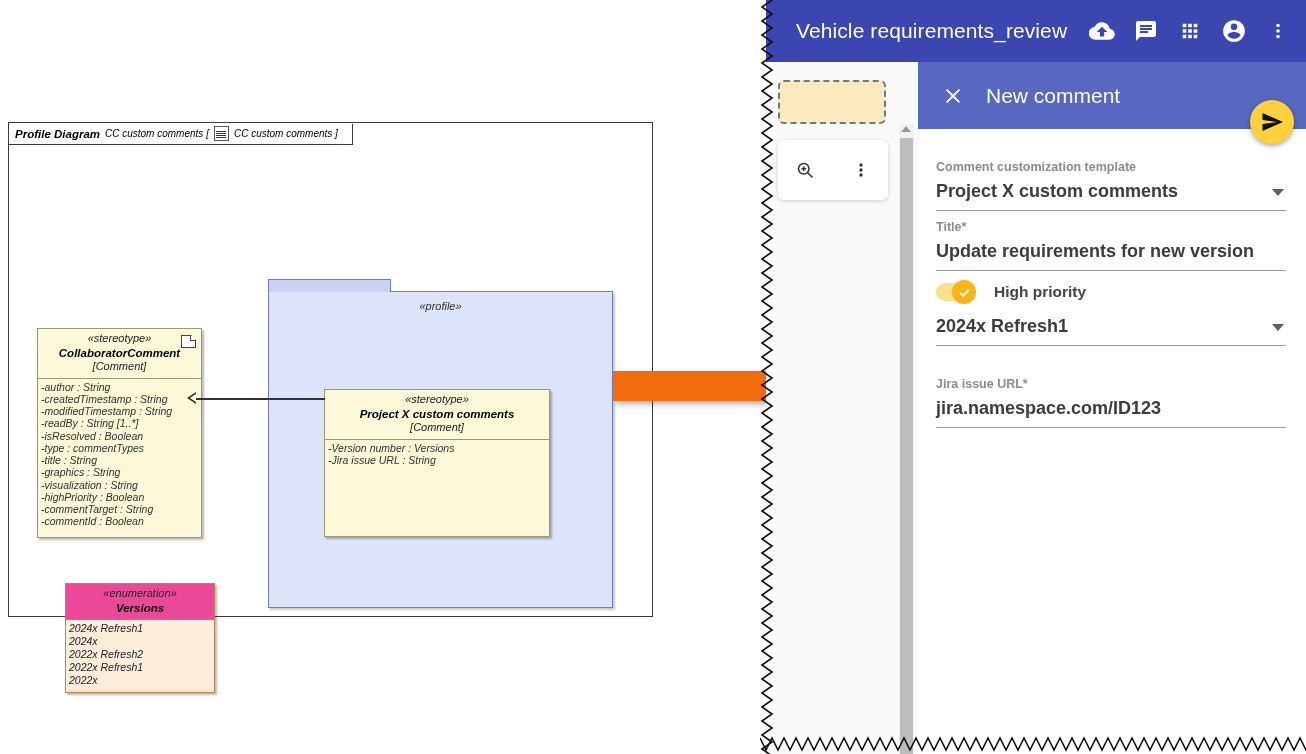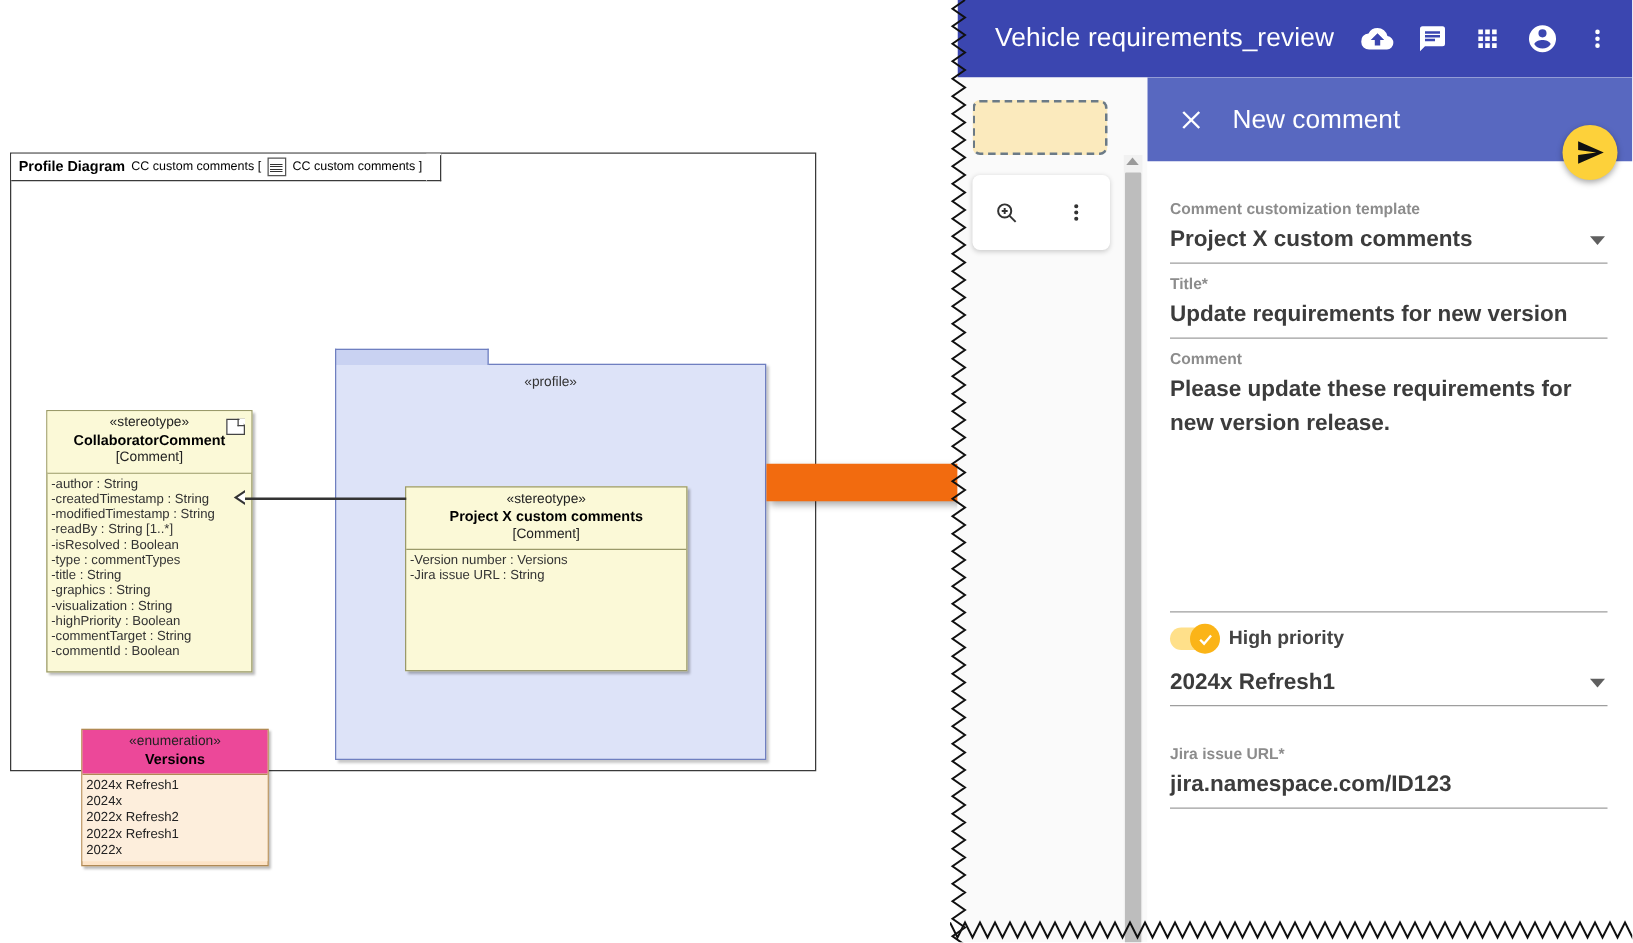--- a/index.html
+++ b/index.html
@@ -1,21 +1,21 @@
 <!DOCTYPE html>
 <html><head>
 <meta charset="utf-8">
 <style>
   html,body{margin:0;padding:0;background:#ffffff;}
   body{width:1306px;height:754px;position:relative;overflow:hidden;
        font-family:"Liberation Sans", sans-serif;}
 
   
   #uml-diagram{position:absolute;left:8px;top:122px;width:645px;height:495px;
-      border:1px solid #3a3a3a;background:#fff;box-sizing:border-box;}
+      border:1px solid #3a3a3a;background:#fff;box-sizing:border-box;font-style:italic;}
 
   .diagram-tab{position:absolute;left:0;top:0;height:22px;
       border-right:1px solid #3a3a3a;border-bottom:1px solid #3a3a3a;
       background:#fff;box-sizing:border-box;
       padding:0 14px 0 6px;display:flex;align-items:center;gap:5px;
       font-size:11.5px;color:#000;white-space:nowrap;}
   .diagram-tab .corner{position:absolute;right:-1px;top:0;width:12px;height:22px;
       background:linear-gradient(to bottom right,#fff 49%, transparent 51%);
       border-right:0;}
   .tab-strong{font-weight:bold;font-size:11.5px;}
@@ -116,21 +116,21 @@
   .field.underline{border-bottom:1px solid #9e9e9e;}
   .flabel{font-size:12.5px;color:#8c8c8c;line-height:17px;}
   .fvalue{font-size:18px;color:#3c3c3c;line-height:27px;padding-top:2px;
       word-wrap:break-word;}
   .caret{position:absolute;right:2px;bottom:14px;width:0;height:0;
       border-left:6px solid transparent;border-right:6px solid transparent;
       border-top:7px solid #5f5f5f;cursor:pointer;}
   #field-comment{min-height:205px;}
 
   
-  #toggle-row{display:flex;align-items:center;gap:9px;margin:12px 0 2px 0;}
+  #toggle-row{display:flex;align-items:center;gap:20px;margin:12px 0 2px 0;}
   #toggle-switch{width:38px;height:18px;border-radius:9px;background:#ffe08a;
       position:relative;cursor:pointer;}
   #toggle-knob{position:absolute;right:-2px;top:-3px;width:24px;height:24px;border-radius:50%;
       background:#fbb417;display:flex;align-items:center;justify-content:center;}
   #toggle-label{font-size:15.5px;color:#444;}
 
   
   .torn{position:absolute;pointer-events:none;}
   #torn-left{left:760px;top:0;width:14px;height:754px;}
   #torn-bottom{left:760px;top:734px;width:546px;height:22px;}
@@ -288,24 +288,20 @@
         <div class="flabel">Comment customization template</div>
         <div class="fvalue">Project X custom comments</div>
         <div class="caret"></div>
       </div>
 
       <div class="field underline">
         <div class="flabel">Title*</div>
         <div class="fvalue">Update requirements for new version</div>
       </div>
 
-      <div class="field underline" id="field-comment">
-        <div class="flabel">Comment</div>
-        <div class="fvalue">Please update these requirements for new version release.</div>
-      </div>
 
       <div id="toggle-row">
         <div id="toggle-switch">
           <div id="toggle-knob">
             <svg width="15" height="15" viewBox="0 0 24 24" stroke="#fff" stroke-width="3" fill="none">
               <polyline points="5,12.5 10,17.5 19,7"></polyline>
             </svg>
           </div>
         </div>
         <div id="toggle-label">High priority</div>

